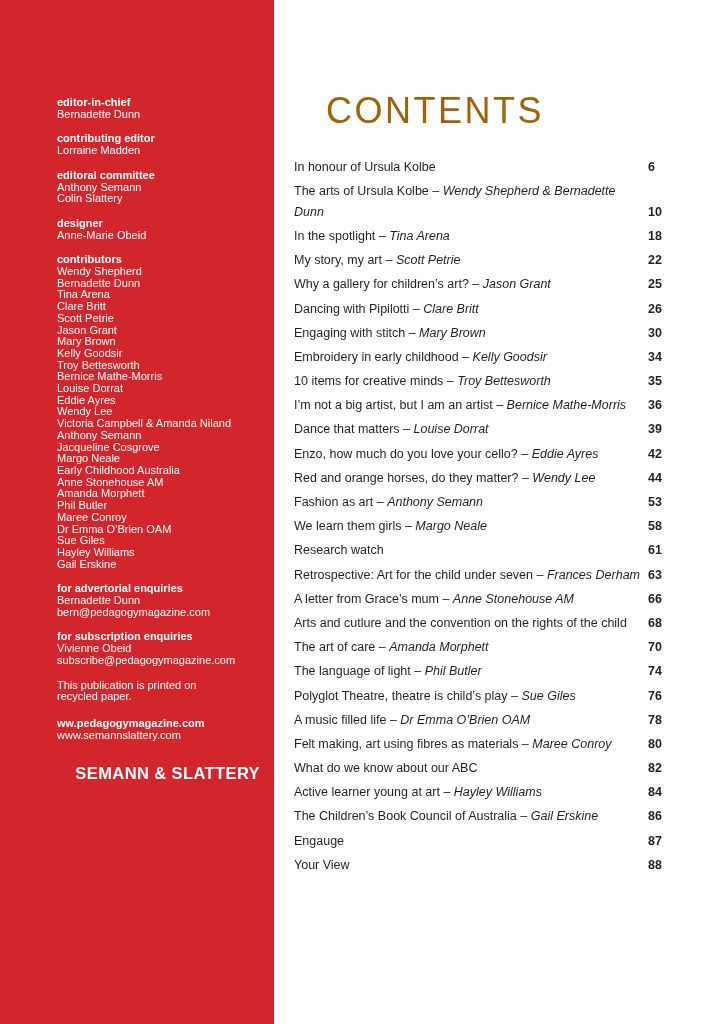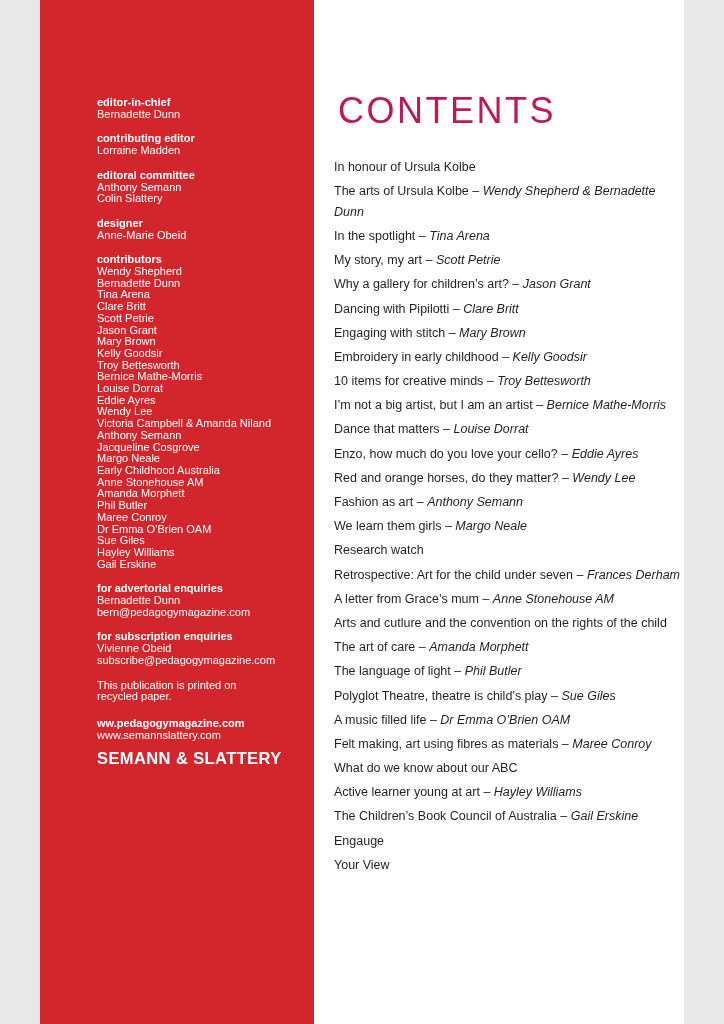--- a/index.html
+++ b/index.html
@@ -1,46 +1,46 @@
 <!DOCTYPE html>
 <html><head>
 <meta charset="utf-8">
 <style>
   * { margin:0; padding:0; box-sizing:border-box; }
   html,body { background:#e8e8e8; }
   .page {
-    position:relative; width:644px; height:1024px; background:#ffffff;
+    position:relative; width:724px; height:1024px; background:#ffffff;
     font-family:"Liberation Sans", sans-serif; overflow:hidden; margin:0 auto;
   }
   
   .sidebar {
     position:absolute; left:0; top:0; width:274px; height:1024px;
     background:#d3262c; color:#ffffff;
     padding:97px 14px 0 57px;
     font-size:11px; line-height:11.7px;
   }
   .sb-section { margin-bottom:13px; }
   .sb-heading { font-weight:bold; white-space:nowrap; }
   .sb-line { white-space:nowrap; }
   .sb-note { margin-top:12px; width:158px; }
   .sb-web { margin-top:15px; }
   .sb-web-primary { font-weight:bold; white-space:nowrap; }
   .sb-web-secondary { white-space:nowrap; }
   .sb-logo {
-    margin-top:8px; font-size:16.5px; font-weight:bold;
-    letter-spacing:0.4px; line-height:18px; white-space:nowrap;
+    margin-top:23px; font-size:16.5px; font-weight:bold;
+    letter-spacing:0.4px; line-height:18px; white-space:nowrap;text-align:right;
   }
   
   .main {
     position:absolute; left:274px; top:0; width:450px; height:1024px;
     padding:93px 0 0 20px; color:#231f20;
   }
   .contents-title {
-    color:#be185d; font-size:36px; font-weight:400;
-    letter-spacing:2.5px; line-height:36px; margin-left:4px;
+    color:#a16207; font-size:36px; font-weight:400;
+    letter-spacing:2.5px; line-height:36px; margin-left:32px;
   }
   .toc { margin-top:28px; width:392px; font-size:12.5px; }
   .entry { display:flex; align-items:flex-end; margin-bottom:3.6px; }
   .entry-text { flex:0 0 354px; line-height:20.6px; }
   .entry-page { font-weight:bold; line-height:20.6px; }
   .author { font-style:italic; }
 </style>
 </head>
 <body>
 

